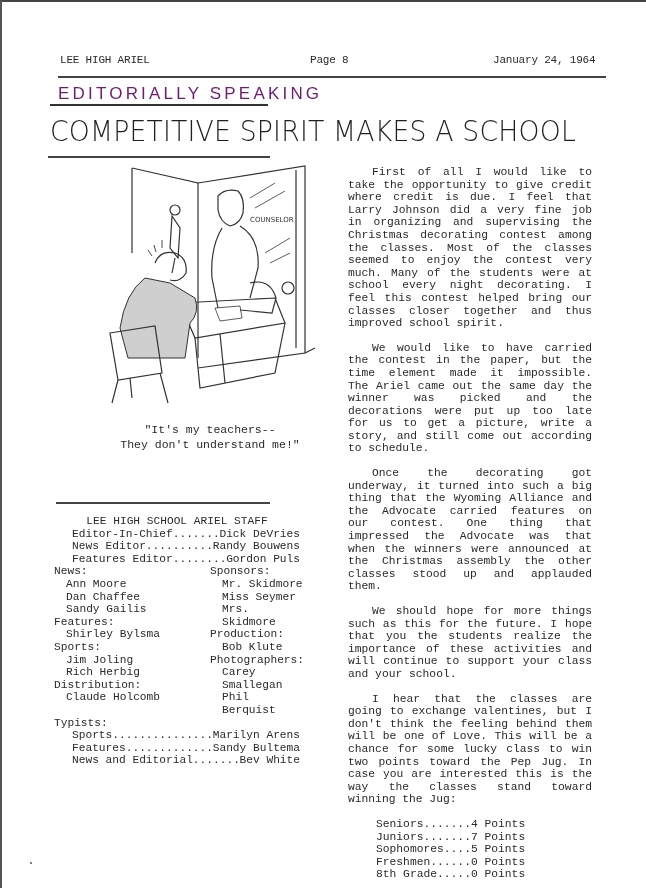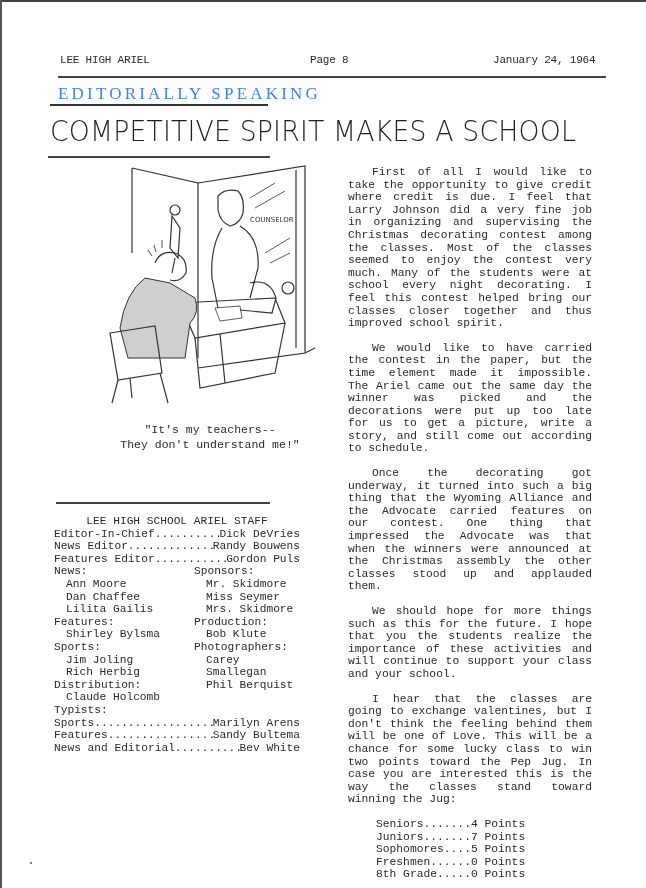--- a/index.html
+++ b/index.html
@@ -2,34 +2,34 @@
 <html><head>
 <meta charset="utf-8">
 <style>
   html,body{margin:0;padding:0;background:#fff;}
   body{width:646px;height:888px;position:relative;overflow:hidden;color:#2a2a2a;
        font-family:"Liberation Mono","DejaVu Sans Mono",monospace;}
   .border-top{position:absolute;left:0;top:0;width:646px;height:2px;background:#444;}
   .border-left{position:absolute;left:0;top:0;width:2px;height:888px;background:#555;}
   .hdr{position:absolute;top:54px;font-size:11px;letter-spacing:-0.2px;}
   .rule{position:absolute;height:2px;background:#444;}
-  .kicker{position:absolute;left:58px;top:84px;font-family:Liberation Serif, serif;
-          font-size:17px;letter-spacing:3.2px;font-weight:400;color:#3b82f6;}
+  .kicker{position:absolute;left:58px;top:84px;font-family:Liberation Sans, sans-serif;
+          font-size:17px;letter-spacing:3.2px;font-weight:400;color:#701a75;}
   .kicker-rule{position:absolute;left:50px;top:104px;width:218px;height:1.5px;background:#333;}
   .headline{position:absolute;left:50px;top:114px;font-family:"DejaVu Sans",sans-serif;
             font-size:29px;font-weight:300;letter-spacing:0.2px;color:#1f1f1f;white-space:nowrap;transform:scaleX(0.92);transform-origin:left;}
   .col-left-rule{position:absolute;left:48px;top:156px;width:222px;height:1.5px;background:#444;}
   .cartoon{position:absolute;left:100px;top:158px;width:220px;height:250px;}
   .caption{position:absolute;left:100px;top:422px;width:220px;text-align:center;font-size:11.5px;line-height:15px;}
   .staff-rule{position:absolute;left:56px;top:502px;width:214px;height:1.5px;background:#444;}
   .staff{position:absolute;left:54px;top:515px;width:246px;font-size:11.2px;line-height:12.6px;}
   .staff .title{text-align:center;}
-  .staff .row{display:flex;white-space:nowrap;}
+  .staff .row{display:flex;white-space:nowrap;margin-left:18px;}
   .staff .dots{flex:1;overflow:hidden;}
-  .staff .grid{display:grid;grid-template-columns:140px 1fr;}
+  .staff .grid{display:grid;grid-template-columns:140px 1fr;gap:16px;}
   .indent{padding-left:12px;}
   .right{position:absolute;left:336px;top:154px;width:268px;font-size:11.3px;line-height:12.6px;text-align:justify;}
   .right p{margin:12px;text-indent:24px;}
   .right .subhead{text-align:center;margin:13px 0 13px 0;text-indent:0;}
   .right .pts{padding-left:40px;text-indent:0;white-space:pre;}
   .right .sign{padding-left:14px;text-indent:0;}
   .speck{position:absolute;width:2px;height:2px;background:#555;border-radius:1px;}
 </style>
 </head>
 <body>
@@ -103,21 +103,21 @@
       <span>Features Editor</span>
       <span class="dots"> ........... </span>
       <span>Gordon Puls</span>
     </div>
 
   <div class="grid">
     <div>
       <div>News:</div>
       <div class="indent">Ann Moore</div>
       <div class="indent">Dan Chaffee</div>
-      <div class="indent">Lilita Gailis</div>
+      <div class="indent">Sandy Gailis</div>
       <div>Features:</div>
       <div class="indent">Shirley Bylsma</div>
       <div>Sports:</div>
       <div class="indent">Jim Joling</div>
       <div class="indent">Rich Herbig</div>
       <div>Distribution:</div>
       <div class="indent">Claude Holcomb</div>
     </div>
     <div>
       <div>Sponsors:</div>

